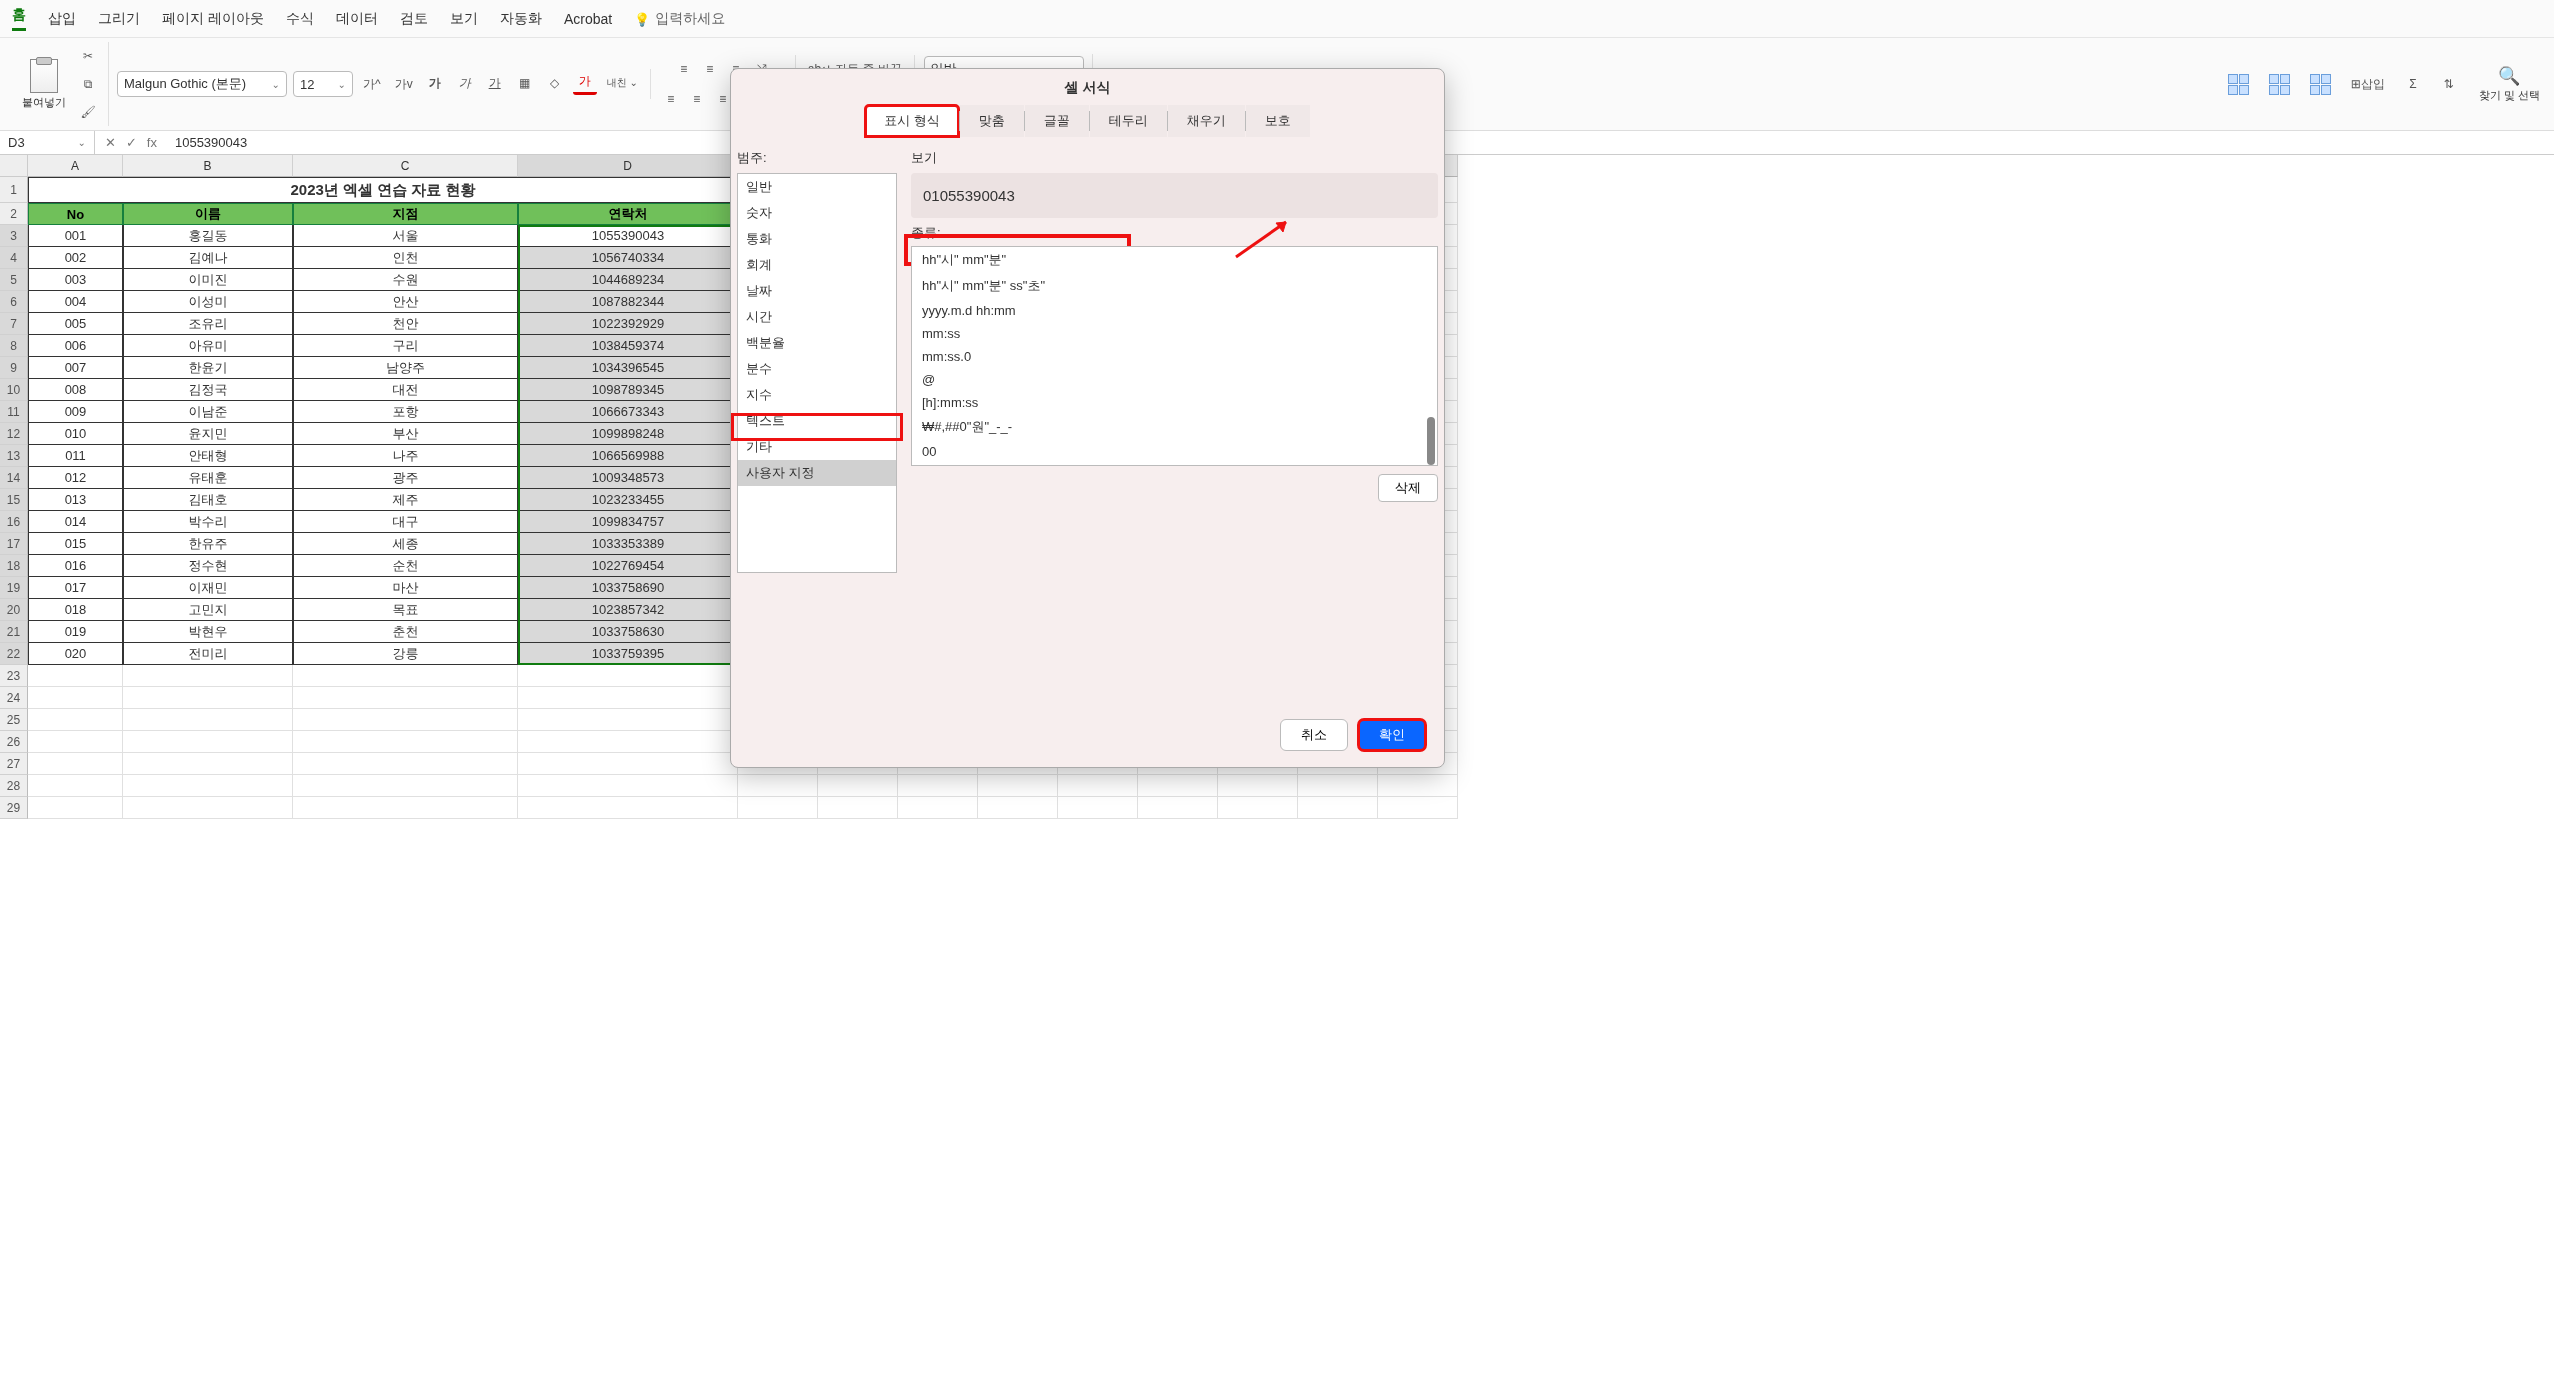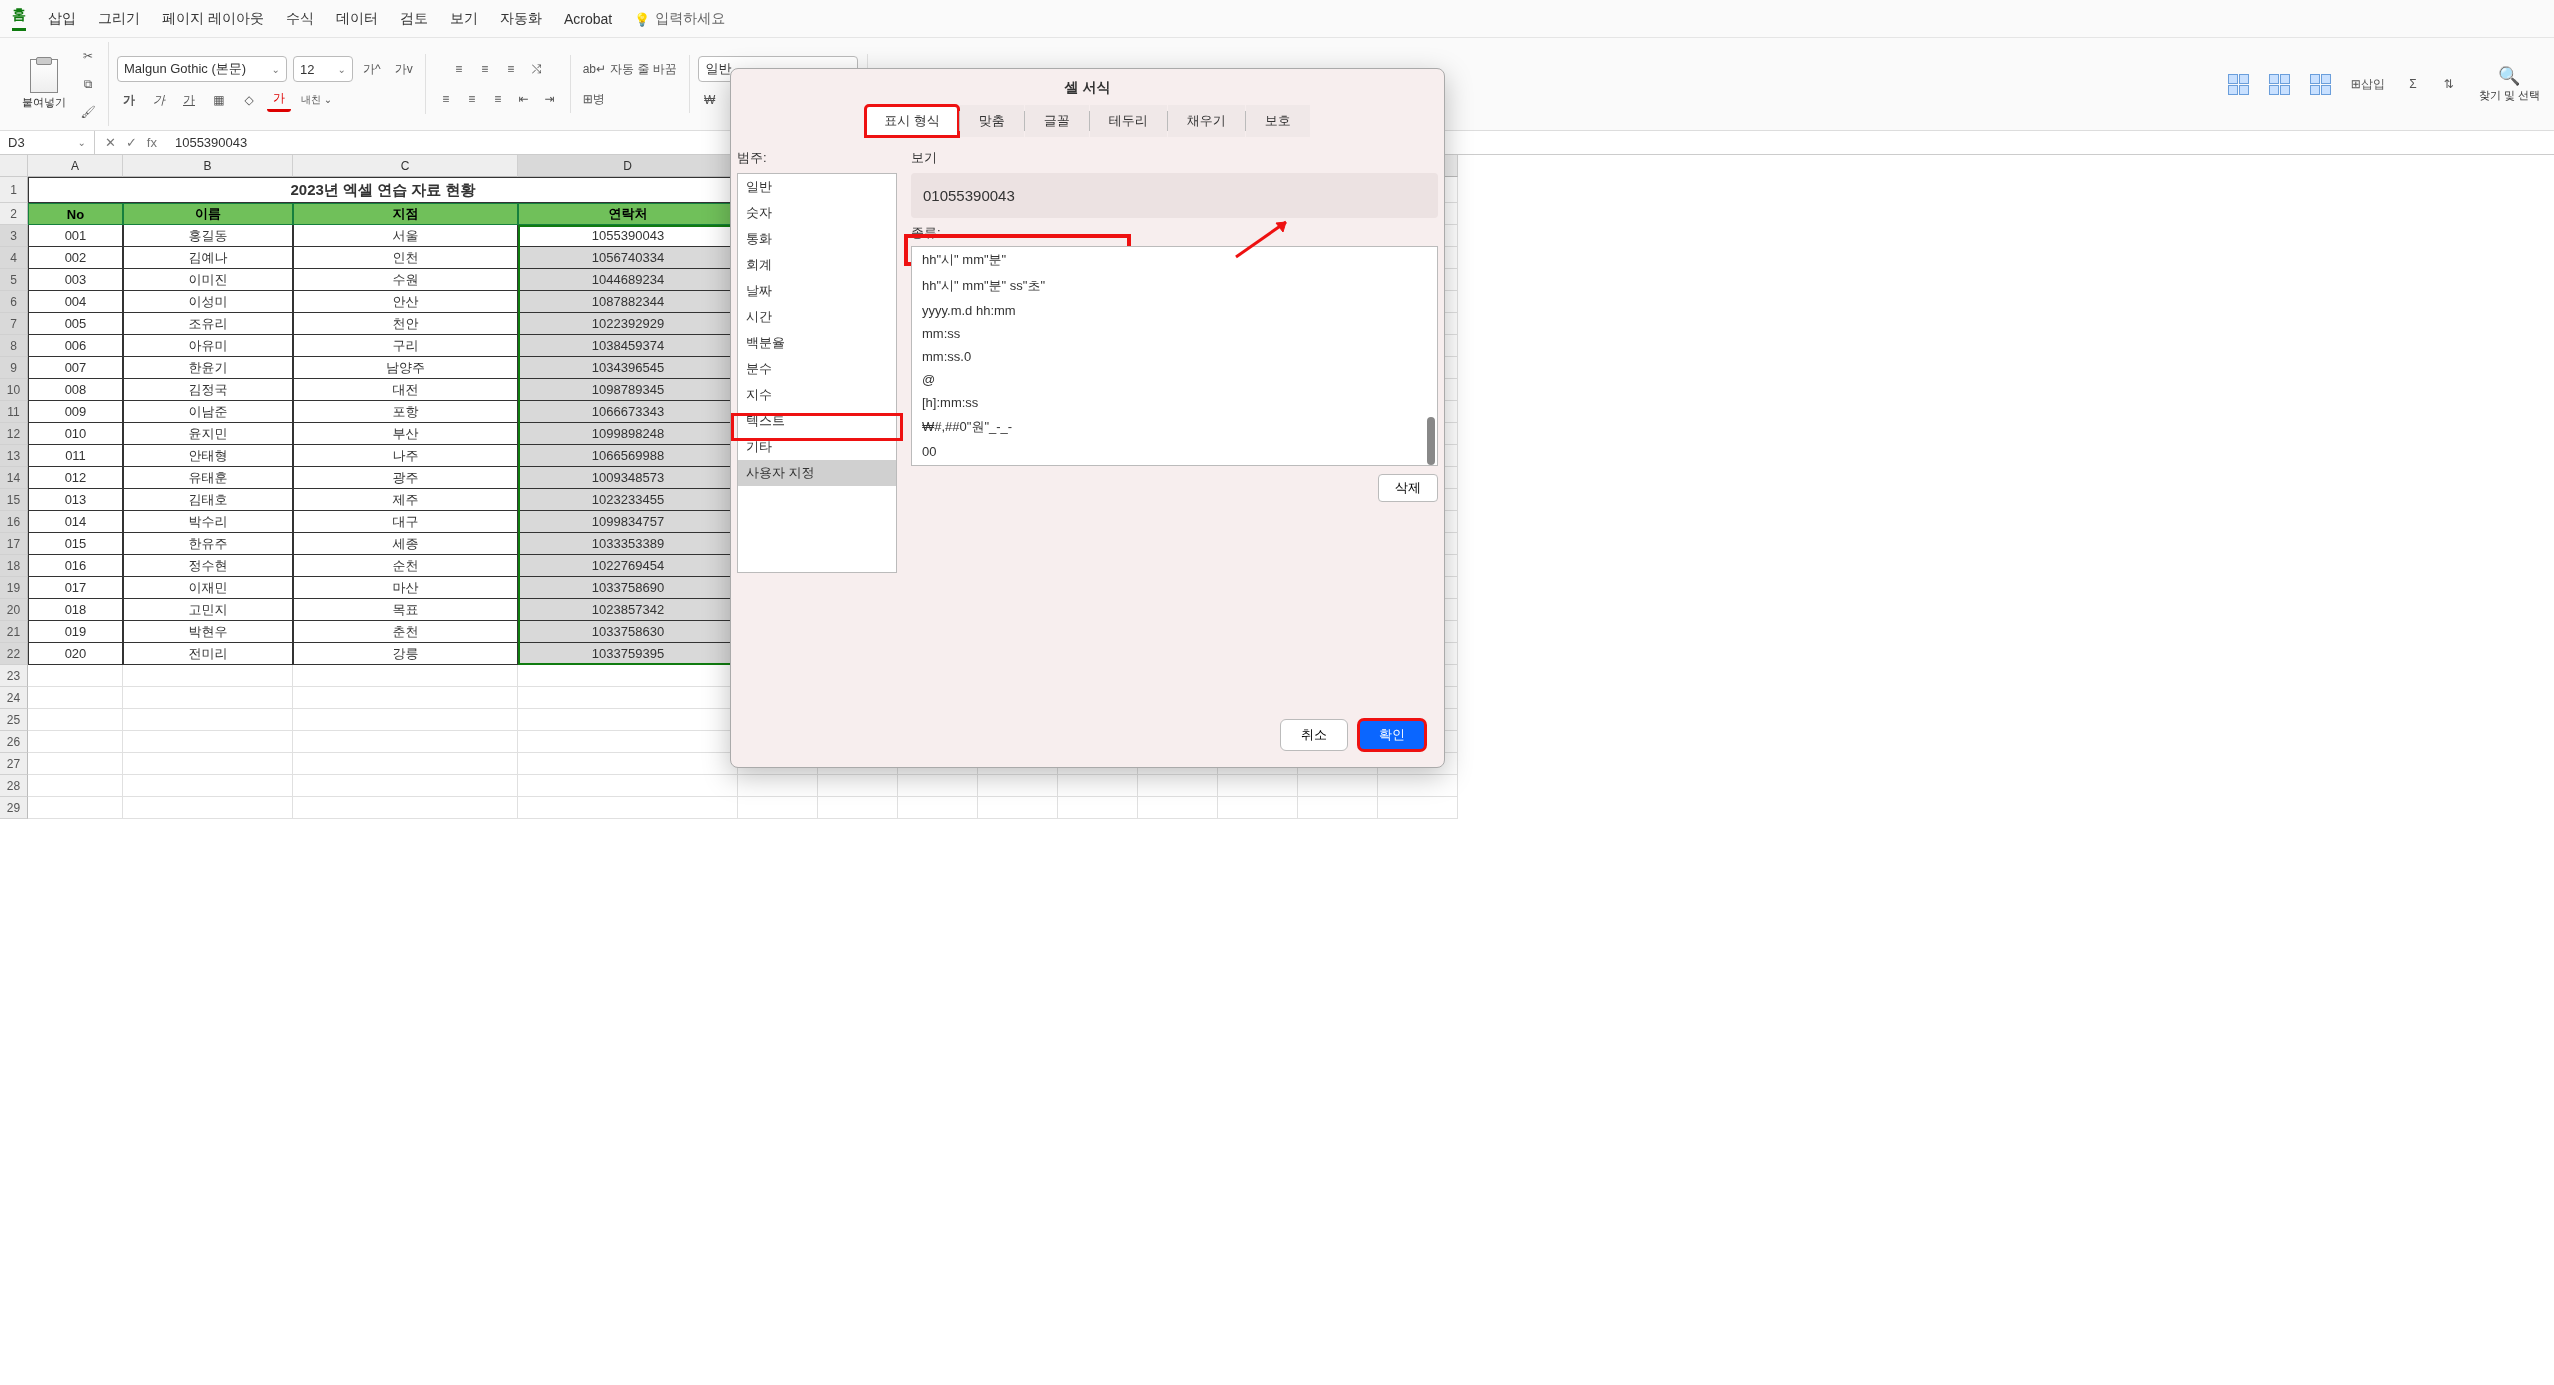--- a/index.html
+++ b/index.html
@@ -113,21 +113,21 @@
     <div class="big-btn">
       <div class="paste-icon"></div>
       <span>붙여넣기</span>
     </div>
     <div style="display:flex;flex-direction:column;gap:4px;">
       <span class="tool-btn">✂︎</span>
       <span class="tool-btn">⧉</span>
       <span class="tool-btn">🖌</span>
     </div>
   </div>
-  <div class="tool-group" style="flex-direction:column; gap:6px; align-items:flex-start;">
+  <div class="tool-group" style="flex-direction:row; gap:6px; align-items:flex-start;">
     <div style="display:flex; gap:6px; align-items:center;">
       <div class="font-select">
         <span>Malgun Gothic (본문)</span>
         <span class="carets">⌄</span>
       </div>
       <div class="size-select">
         <span>12</span>
         <span class="carets">⌄</span>
       </div>
       <span class="tool-btn">가^</span>

